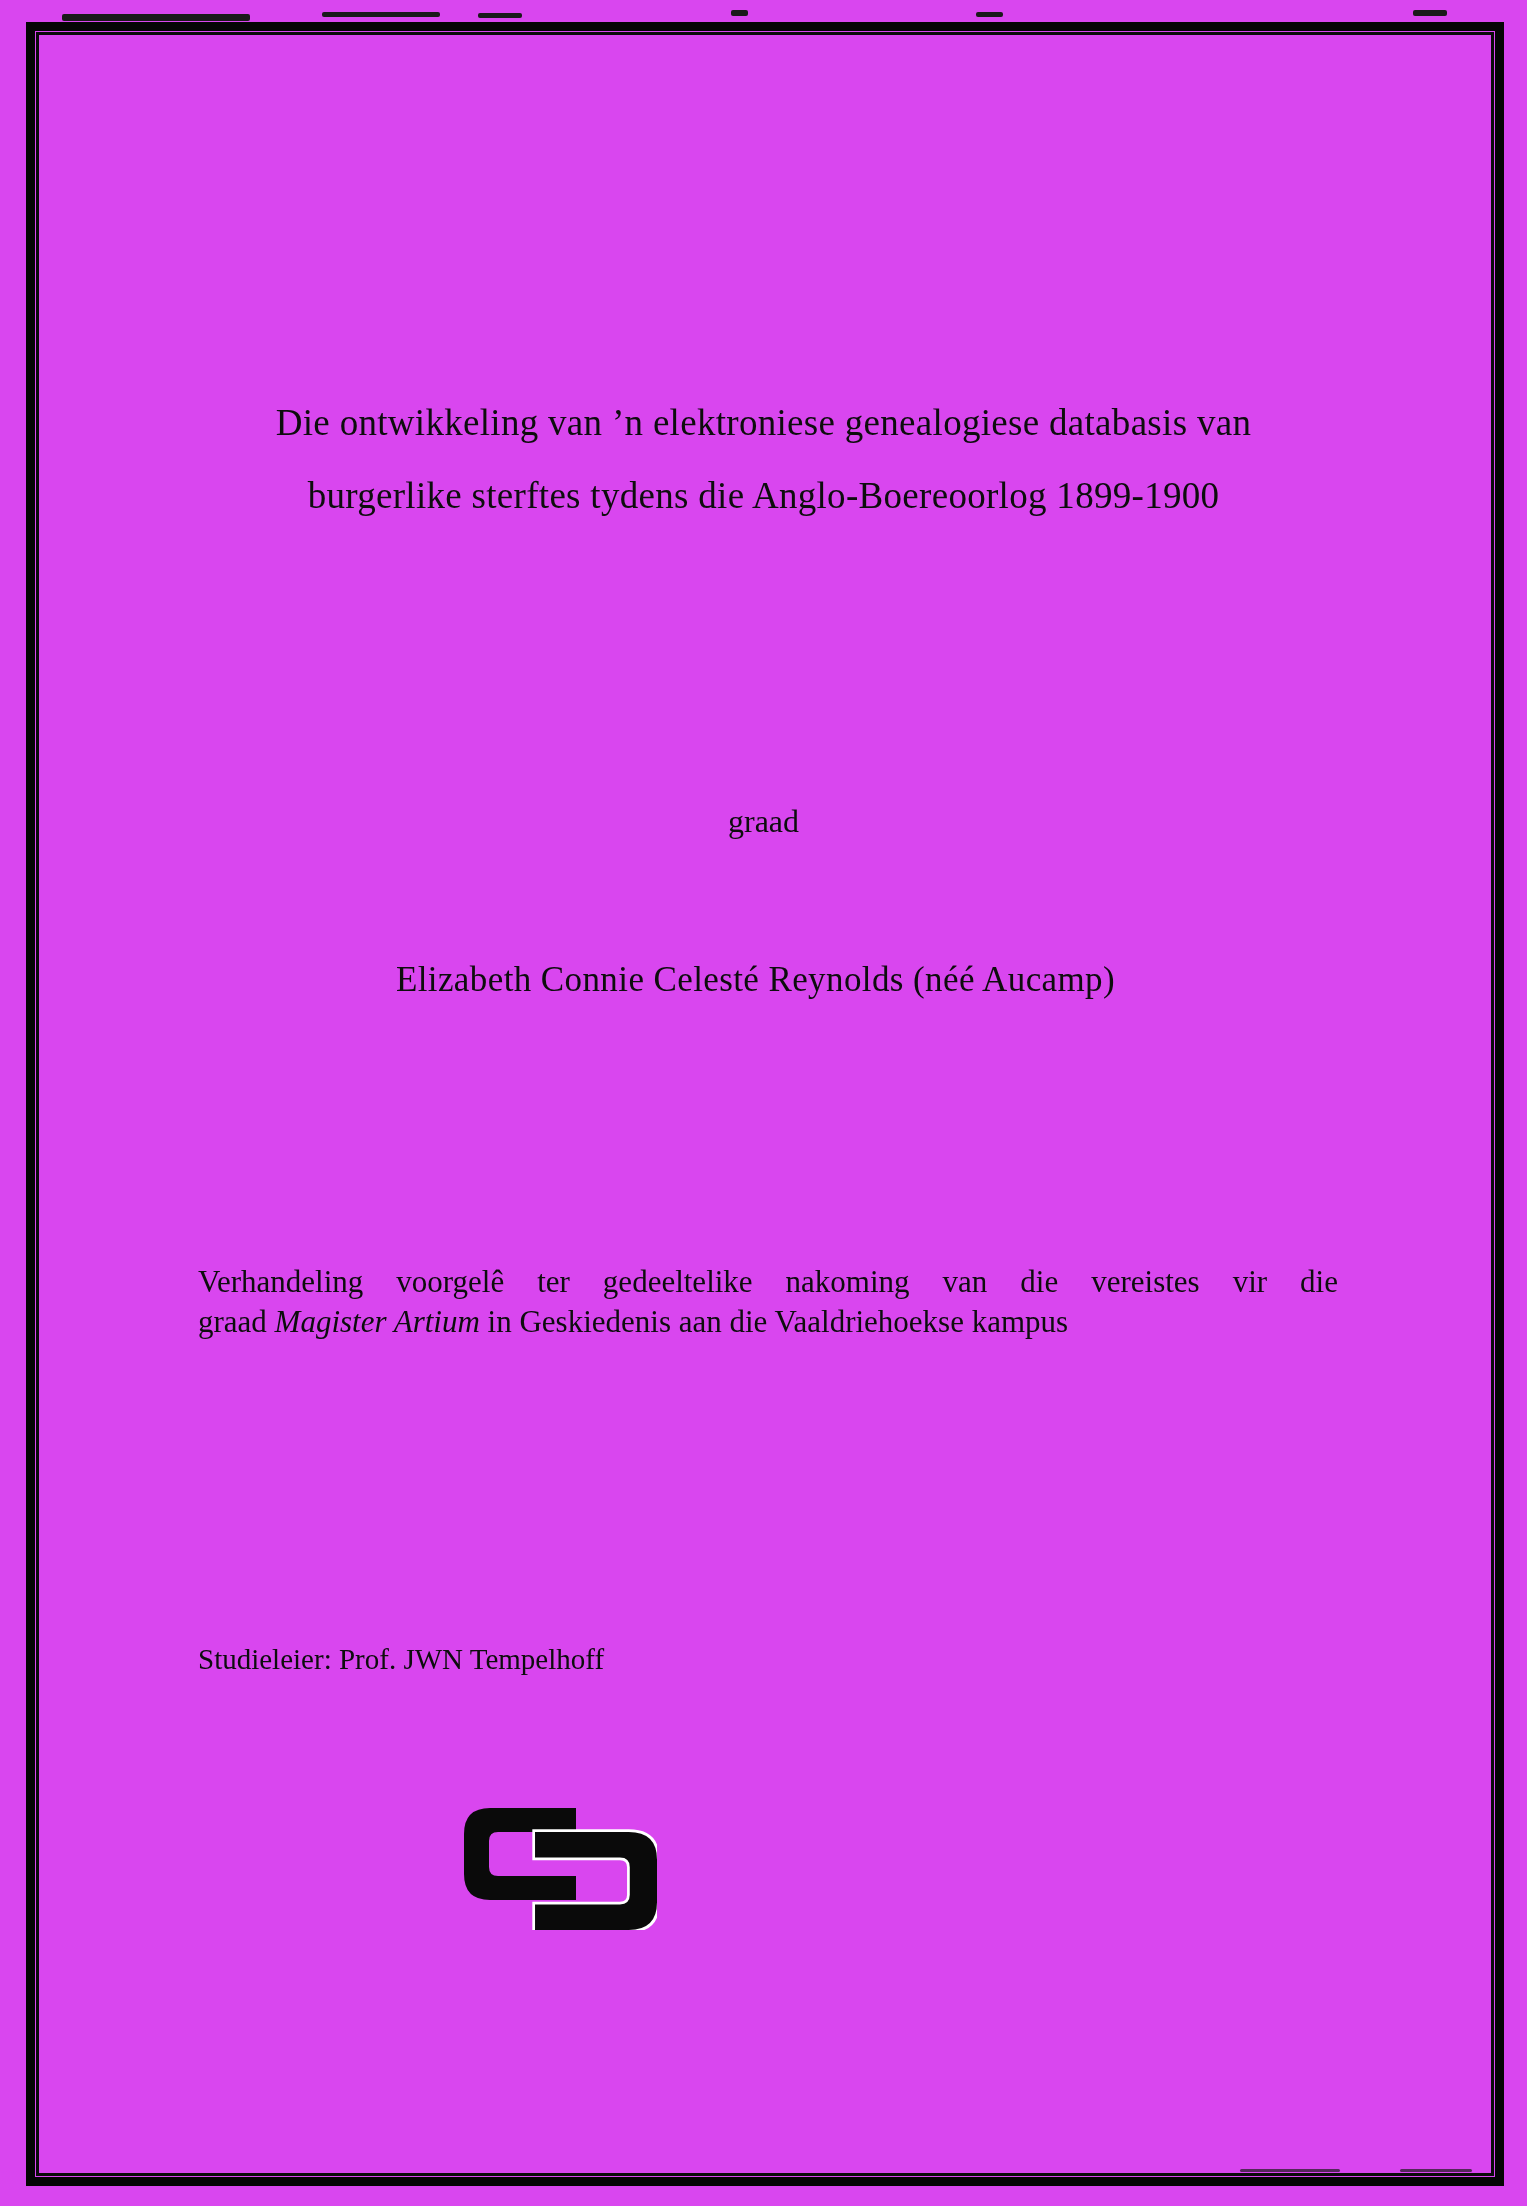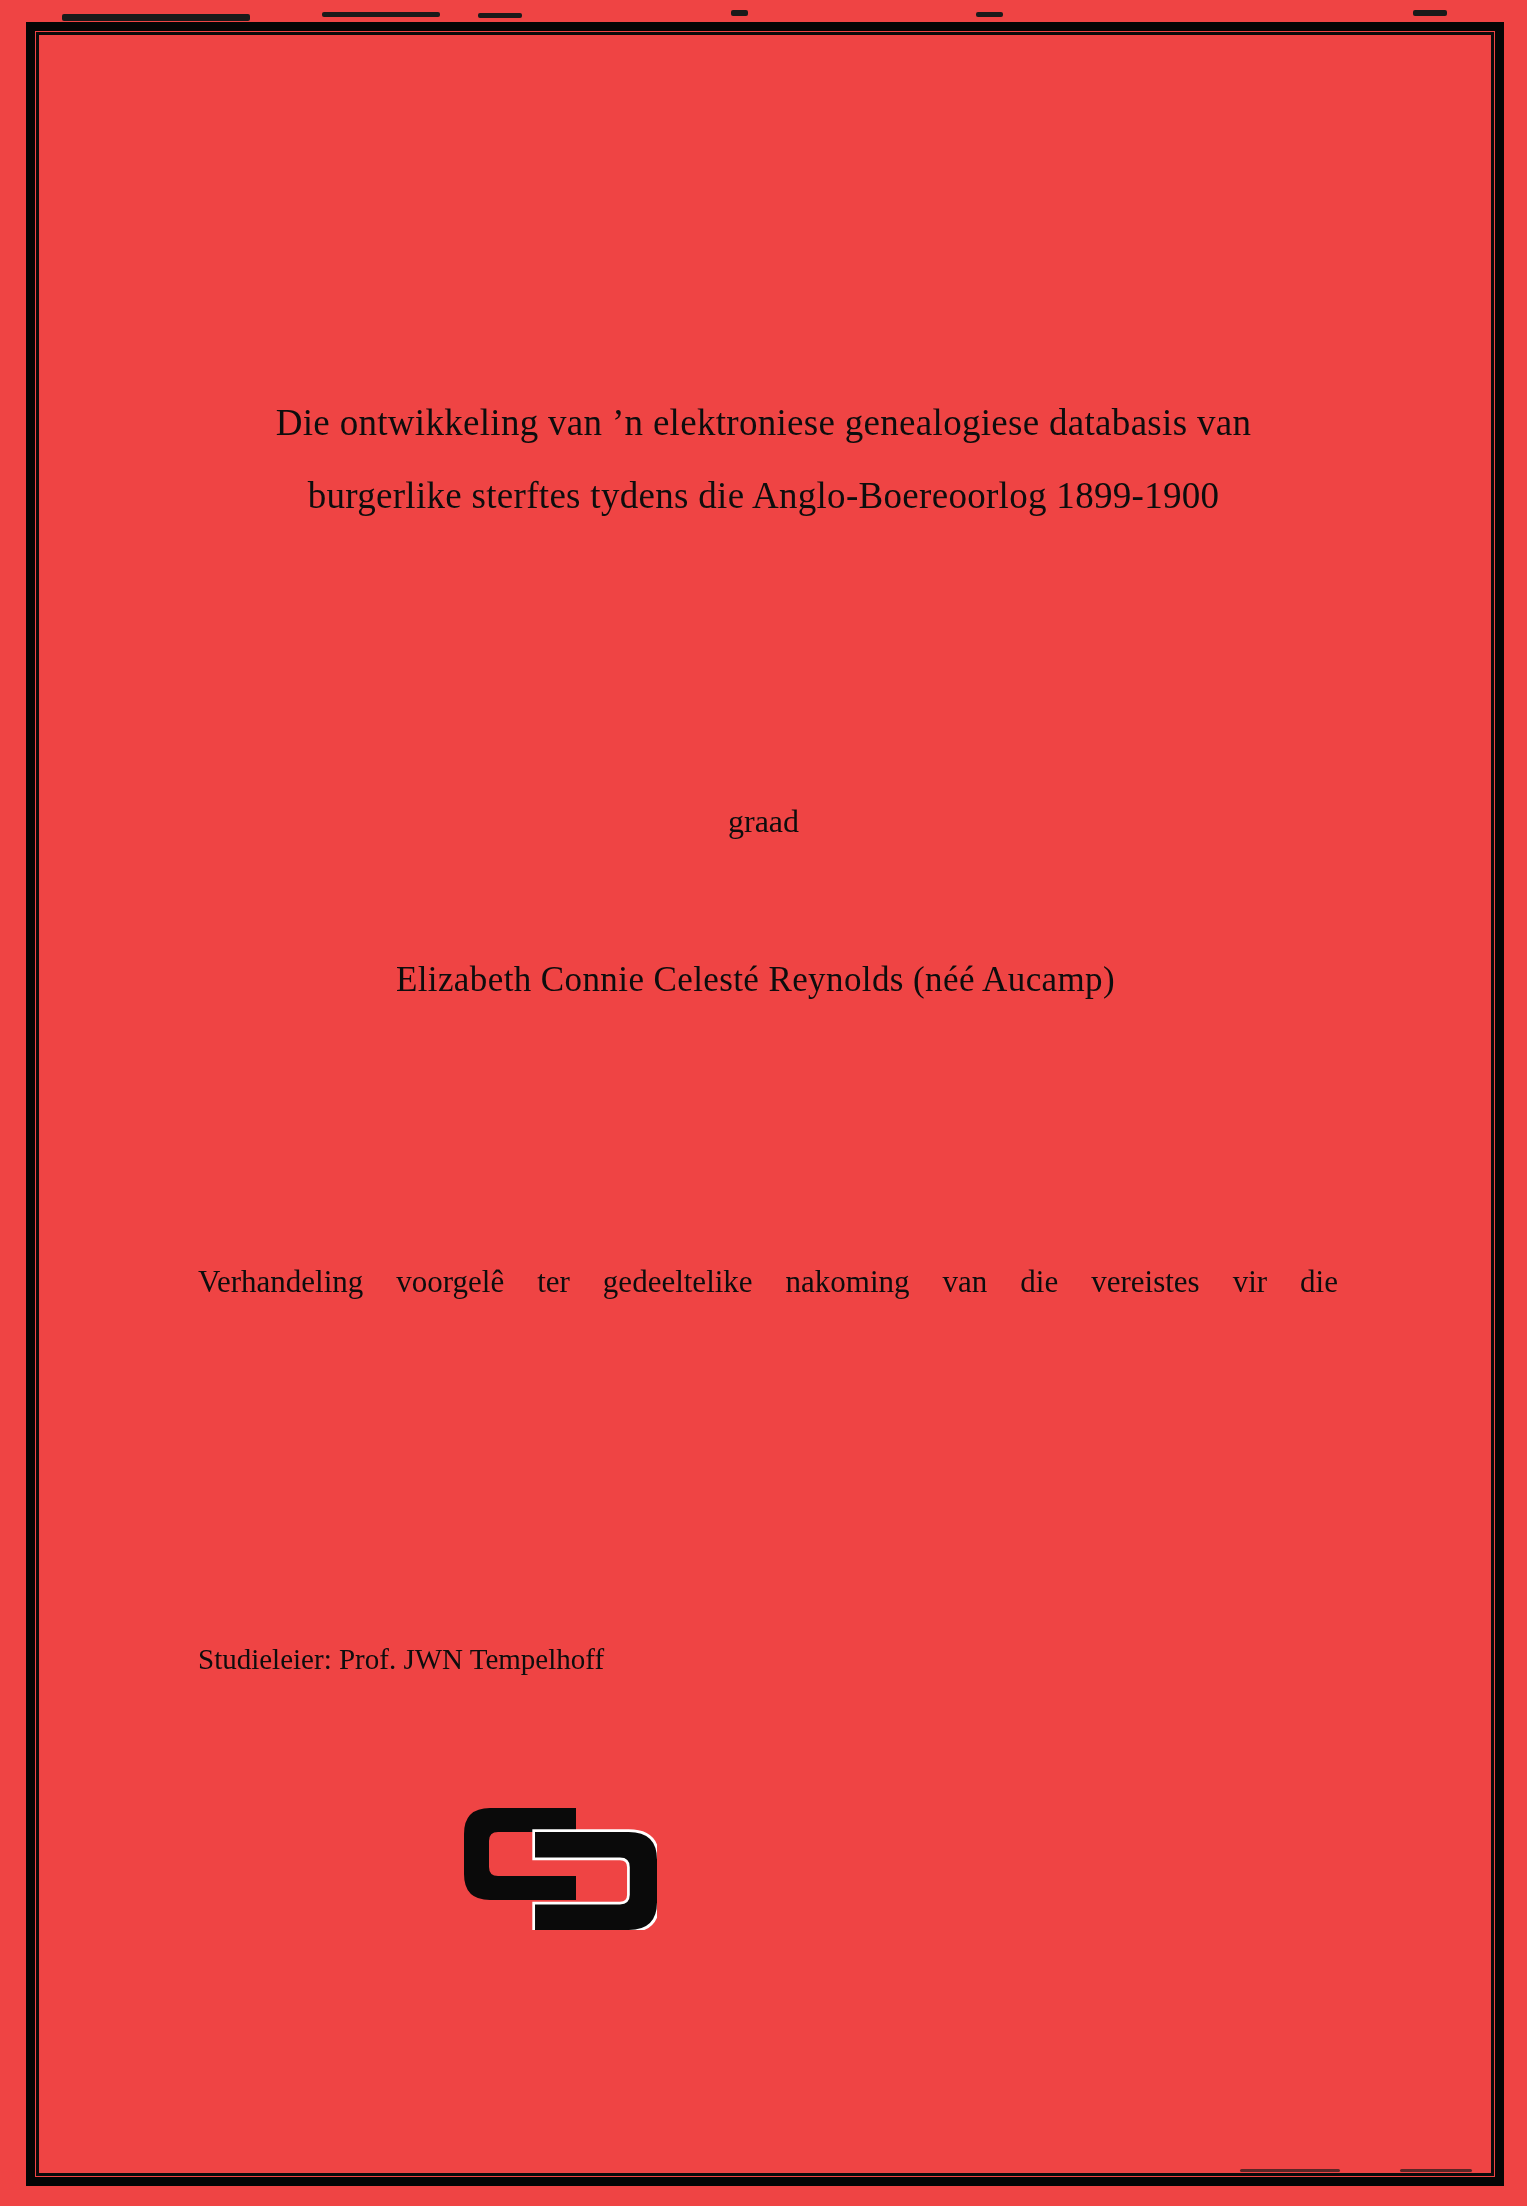--- a/index.html
+++ b/index.html
@@ -1,19 +1,19 @@
 <!DOCTYPE html>
 <html><head>
 <meta charset="utf-8">
 <style>
   html,body{margin:0;padding:0;background:#fff;}
   .page{
     position:relative;
     width:1527px;height:2206px;
-    background:#ef4444;
+    background:#d946ef;
     font-family:"Liberation Serif","DejaVu Serif",serif;
     color:#0d0d0d;
     overflow:hidden;
   }
   
   .outer-border{
     position:absolute;left:26px;top:22px;right:23px;bottom:20px;
     border:9px solid #050505;
   }
   .inner-border{
@@ -87,20 +87,21 @@
     <div>Die ontwikkeling van ’n elektroniese genealogiese databasis van</div>
     <div>burgerlike sterftes tydens die Anglo-Boereoorlog 1899-1900</div>
   </div>
 
   <div class="byline">graad</div>
 
   <div class="author">Elizabeth Connie Celesté Reynolds (néé Aucamp)</div>
 
   <div class="statement">
     <div class="stmt-line1">Verhandeling voorgelê ter gedeeltelike nakoming van die vereistes vir die</div>
+    <div class="stmt-line"><span>graad </span><span class="italic">Magister Artium</span><span> in Geskiedenis aan die Vaaldriehoekse kampus</span></div>
   </div>
 
   <div class="supervisor-block">
     <div>Studieleier: Prof. JWN Tempelhoff</div>
   </div>
 
   <div class="logo-block">
     <svg class="logo-mark" width="193" height="122" viewBox="0 0 193 122" xmlns="http://www.w3.org/2000/svg">
 
       <path fill="#0a0a0a" d="M 112 0 H 26 Q 0 0 0 26 V 66 Q 0 92 26 92 H 112 V 68 H 34 Q 25 68 25 59 V 33 Q 25 24 34 24 H 112 Z"></path>

